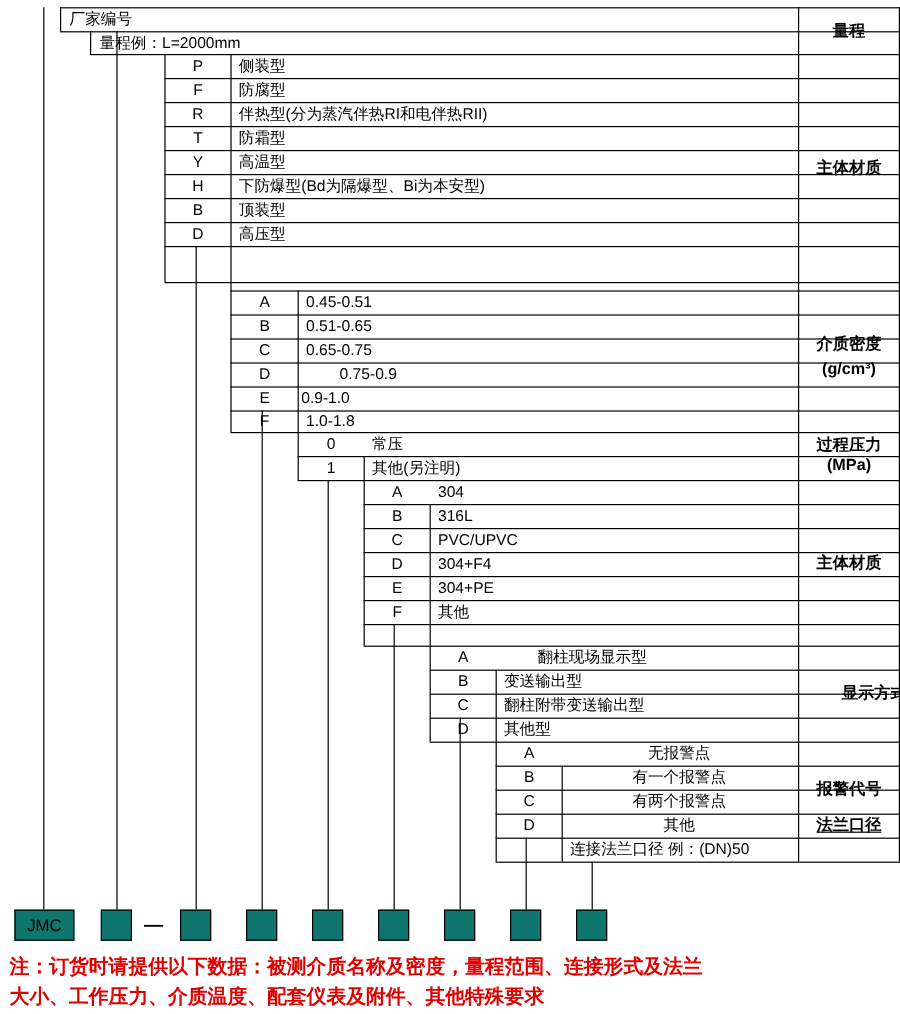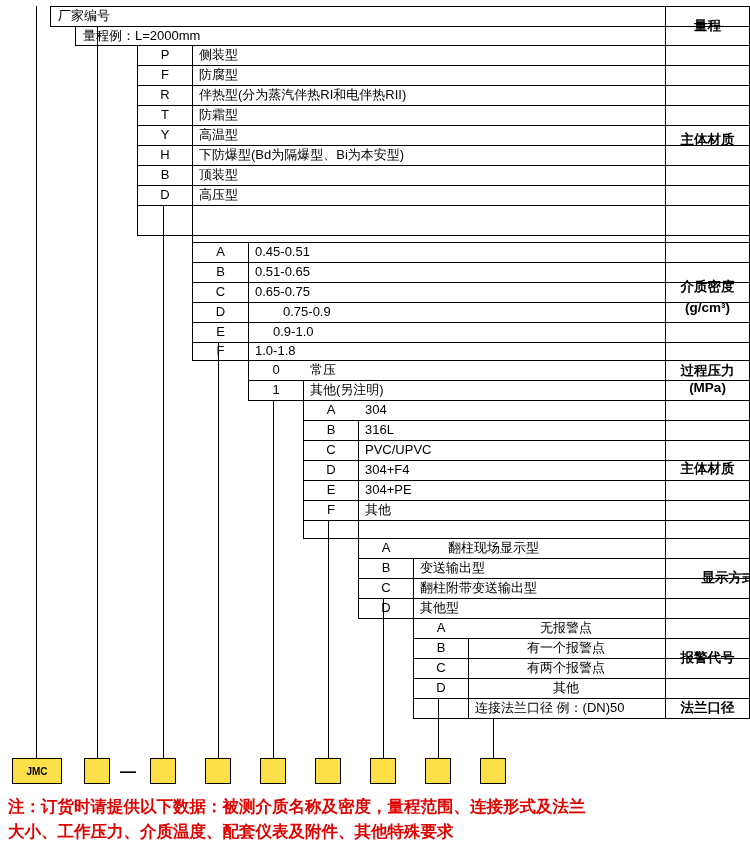--- a/index.html
+++ b/index.html
@@ -50,26 +50,26 @@
     font-size: 13.5px;
     flex-direction: column;
     line-height: 1.25;
   }
   .grouplabel span { display: block; }
 
   
   .box {
     position: absolute;
     border: 1.5px solid #000;
-    background: #fde047;
+    background: #0f766e;
     display: flex;
     align-items: center;
     justify-content: center;
-    font-size: 10px;
-    font-weight: bold;
+    font-size: 14px;
+    font-weight: normal;
   }
   .dash {
     position: absolute;
     font-size: 16px;
     font-weight: bold;
     line-height: 1;
   }
   .note {
     position: absolute;
     color: #e00000;
@@ -180,21 +180,21 @@
   <div class="cell code" style="left:193px; top:263px; width:55px; height:19px;">B</div>
   <div class="cell desc" style="left:249px; top:263px; width:414px; height:19px;">0.51-0.65</div>
 
   <div class="cell code" style="left:193px; top:283px; width:55px; height:19px;">C</div>
   <div class="cell desc" style="left:249px; top:283px; width:414px; height:19px;">0.65-0.75</div>
 
   <div class="cell code" style="left:193px; top:303px; width:55px; height:19px;">D</div>
   <div class="cell desc" style="left:249px; top:303px; width:414px; height:19px;margin-left:28px;">0.75-0.9</div>
 
   <div class="cell code" style="left:193px; top:323px; width:55px; height:19px;">E</div>
-  <div class="cell desc" style="left:267px; top:323px; width:414px; height:19px;">0.9-1.0</div>
+  <div class="cell desc" style="left:245px; top:323px; width:414px; height:19px;">0.9-1.0</div>
 
   <div class="cell code" style="left:193px; top:343px; width:55px; height:17px;">F</div>
   <div class="cell desc" style="left:249px; top:343px; width:414px; height:17px;">1.0-1.8</div>
 
   <div class="cell grouplabel" style="left:666px; top:235px; width:83px; height:125px;">
     <span>介质密度</span>
     <span style="font-weight:bold;margin-top:4px;">(g/cm³)</span>
   </div>
 
   <div class="cell code" style="left:249px; top:361px; width:54px; height:19px;">0</div>
@@ -250,21 +250,21 @@
 
   <div class="cell code" style="left:414px; top:659px; width:54px; height:19px;">C</div>
   <div class="cell code" style="left:469px; top:659px; width:194px; height:19px;">有两个报警点</div>
 
   <div class="cell code" style="left:414px; top:679px; width:54px; height:19px;">D</div>
   <div class="cell code" style="left:469px; top:679px; width:194px; height:19px;">其他</div>
 
   <div class="cell grouplabel" style="left:666px; top:618px; width:83px; height:80px;">报警代号</div>
 
   <div class="cell desc" style="left:469px; top:699px; width:194px; height:19px;">连接法兰口径  例：(DN)50</div>
-  <div class="cell grouplabel" style="left:666px; top:698px; width:83px; height:20px;">法兰口径</div>
+  <div class="cell grouplabel" style="left:666px; top:678px; width:83px; height:20px;text-decoration:underline;">法兰口径</div>
 
   <div class="ln vl" style="left:36px;  top:6px;   height:752px;"></div>
   <div class="ln vl" style="left:97px;  top:26px;  height:732px;"></div>
   <div class="ln vl" style="left:163px; top:205px; height:553px;"></div>
   <div class="ln vl" style="left:218px; top:342px; height:416px;"></div>
   <div class="ln vl" style="left:273px; top:400px; height:358px;"></div>
   <div class="ln vl" style="left:328px; top:520px; height:238px;"></div>
   <div class="ln vl" style="left:383px; top:598px; height:160px;"></div>
   <div class="ln vl" style="left:438px; top:698px; height:60px;"></div>
   <div class="ln vl" style="left:493px; top:718px; height:40px;"></div>

